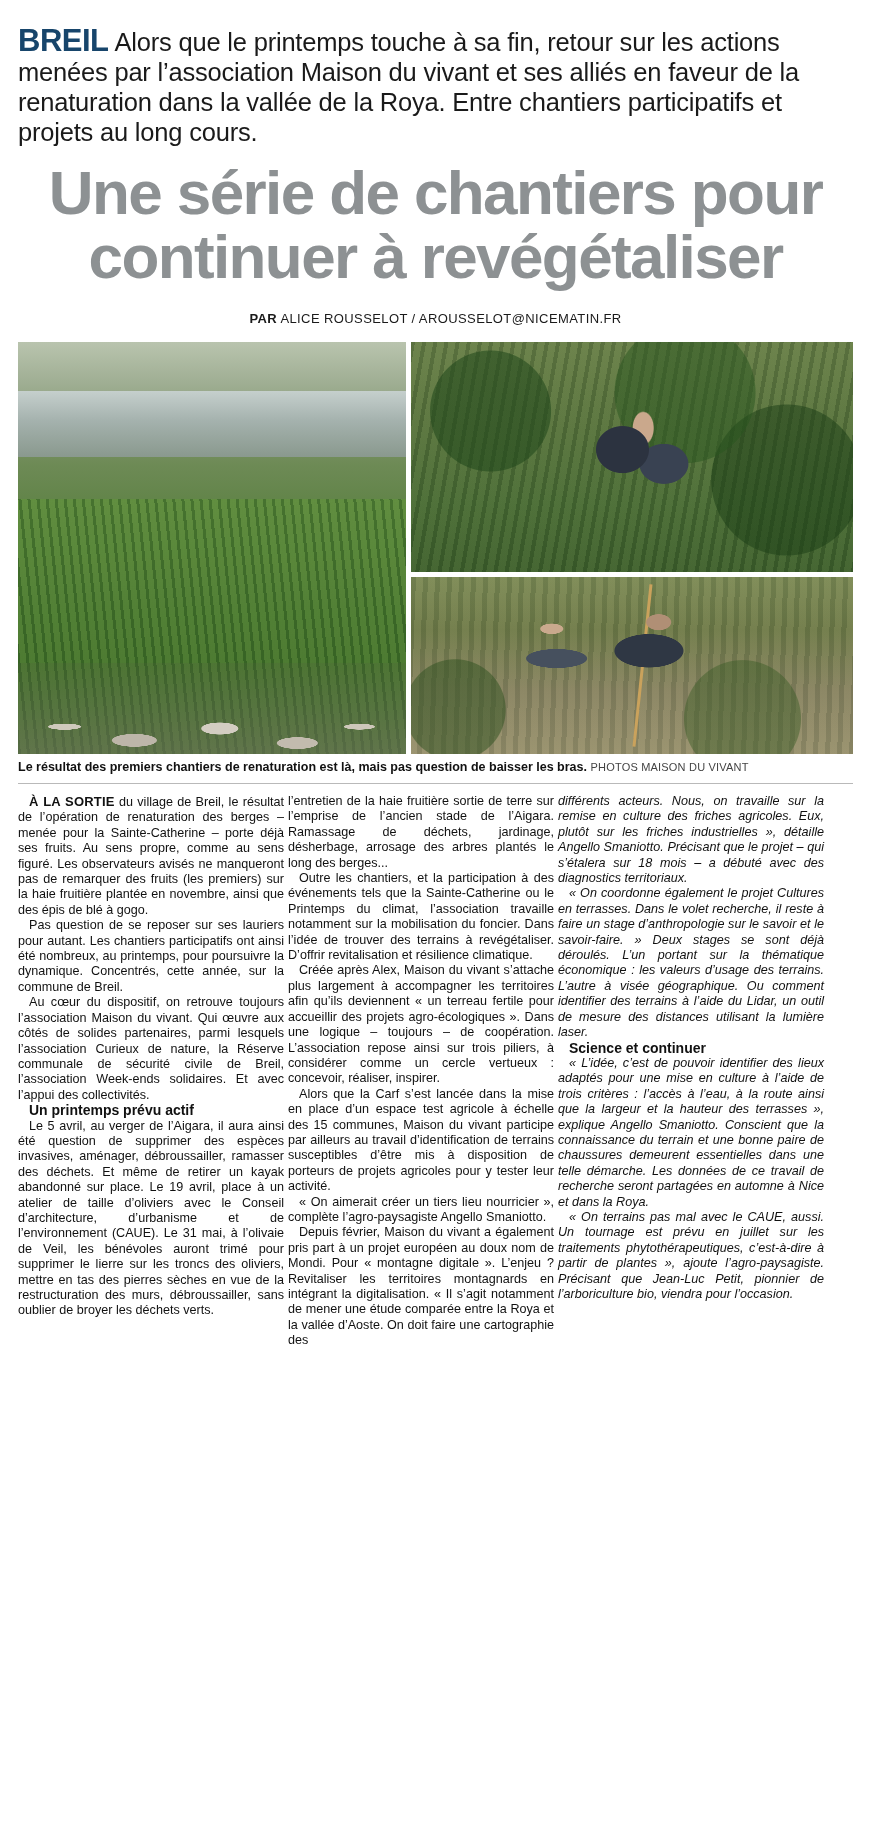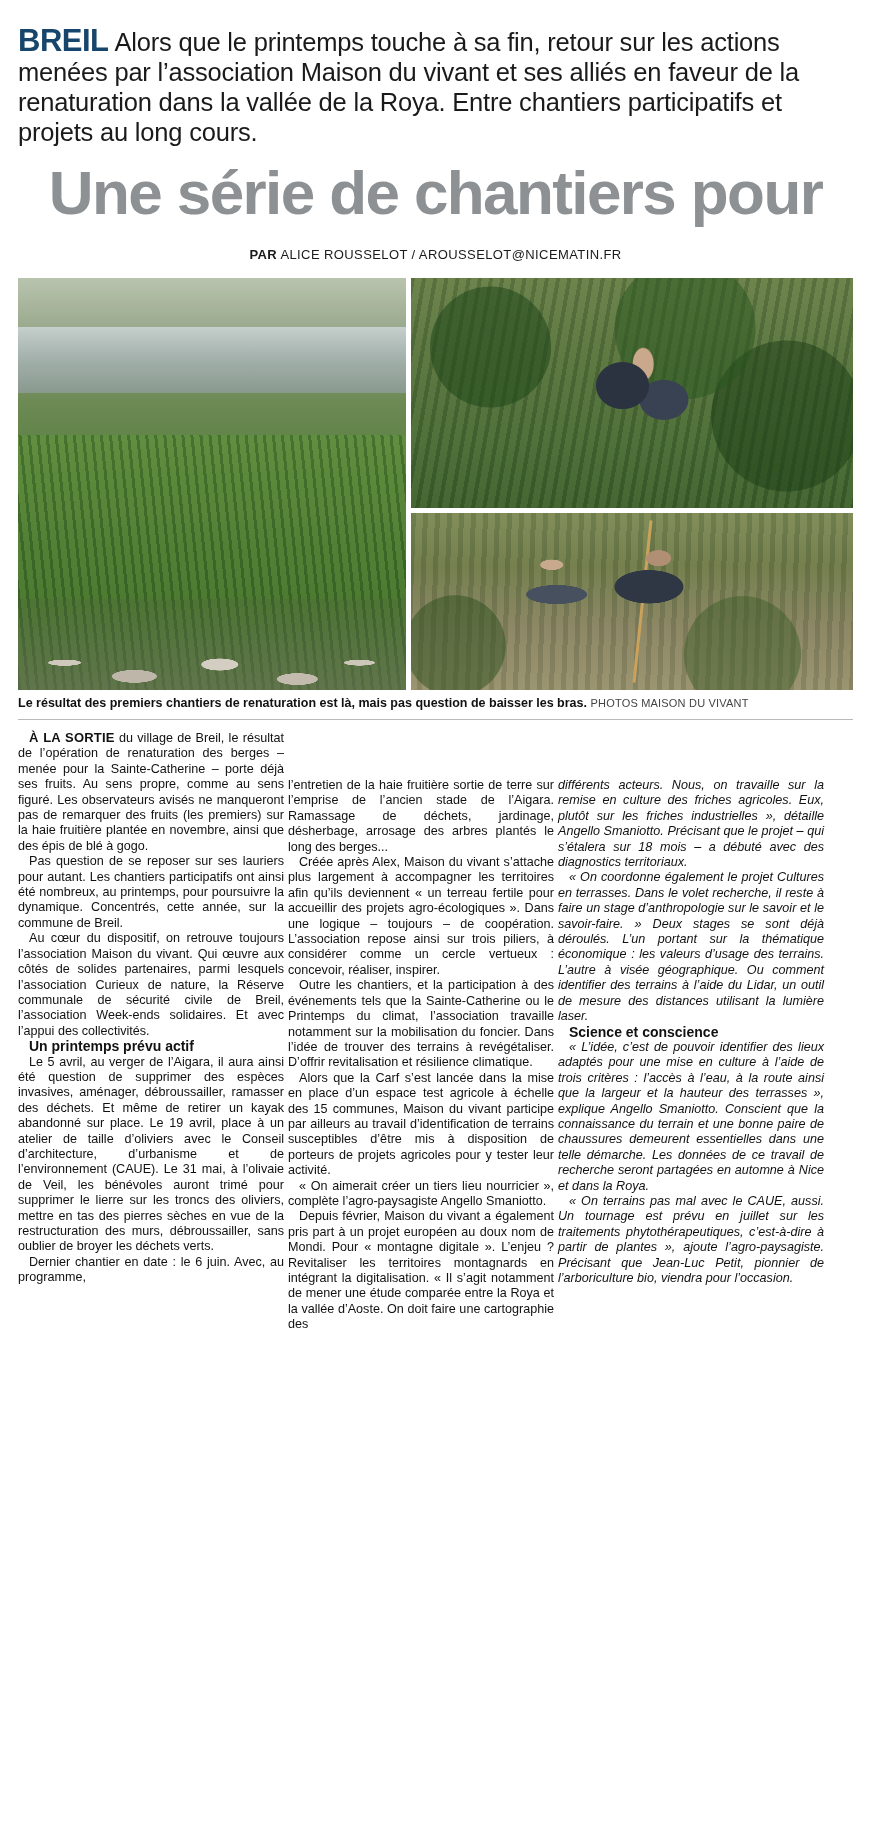--- a/index.html
+++ b/index.html
@@ -196,21 +196,21 @@
     font-size: 12.6px;
     line-height: 15.4px;
     color: #111;
     text-align: justify;
     hyphens: auto;
   }
   .col p {
     margin: 0;
     text-indent: 11px;
   }
-  .col p.noindent { text-indent: 0; margin-top: 48px; }
+  .col p.noindent { text-indent: 0; }
   .dropcap-lead {
     text-indent: 0;
   }
   .smallcaps-lead {
     font-weight: bold;
     font-size: 13px;
     letter-spacing: .2px;
   }
   .subhead {
     font-weight: bold;
@@ -226,20 +226,21 @@
 <body>
 
 <div class="page">
 
   <div class="standfirst">
     <span class="kicker">BREIL</span><span>Alors que le printemps touche à sa fin, retour sur les actions menées par l’association Maison du vivant et ses alliés en faveur de la renaturation dans la vallée de la Roya. Entre chantiers participatifs et projets au long cours.</span>
   </div>
 
   <h1 class="headline">
     <span class="l1">Une série de chantiers pour</span>
+    <span class="l2">continuer à revégétaliser</span>
   </h1>
 
   <div class="byline">
     <span class="par">PAR</span>
     <span>ALICE ROUSSELOT / AROUSSELOT@NICEMATIN.FR</span>
   </div>
 
   <div class="photos">
     <div class="photo-main">
       <div class="p-main-sky"></div>
@@ -269,34 +270,33 @@
   <div class="rule"></div>
 
   <div class="body-cols">
 
     <div class="col">
       <p class="dropcap-lead"><span class="smallcaps-lead">À LA SORTIE</span><span> du village de Breil, le résultat de l’opération de renaturation des berges – menée pour la Sainte-Catherine – porte déjà ses fruits. Au sens propre, comme au sens figuré. Les observateurs avisés ne manqueront pas de remarquer des fruits (les premiers) sur la haie fruitière plantée en novembre, ainsi que des épis de blé à gogo.</span></p>
       <p>Pas question de se reposer sur ses lauriers pour autant. Les chantiers participatifs ont ainsi été nombreux, au printemps, pour poursuivre la dynamique. Concentrés, cette année, sur la commune de Breil.</p>
       <p>Au cœur du dispositif, on retrouve toujours l’association Maison du vivant. Qui œuvre aux côtés de solides partenaires, parmi lesquels l’association Curieux de nature, la Réserve communale de sécurité civile de Breil, l’association Week-ends solidaires. Et avec l’appui des collectivités.</p>
       <p class="subhead">Un printemps prévu actif</p>
       <p>Le 5 avril, au verger de l’Aigara, il aura ainsi été question de supprimer des espèces invasives, aménager, débroussailler, ramasser des déchets. Et même de retirer un kayak abandonné sur place. Le 19 avril, place à un atelier de taille d’oliviers avec le Conseil d’architecture, d’urbanisme et de l’environnement (CAUE). Le 31 mai, à l’olivaie de Veil, les bénévoles auront trimé pour supprimer le lierre sur les troncs des oliviers, mettre en tas des pierres sèches en vue de la restructuration des murs, débroussailler, sans oublier de broyer les déchets verts.</p>
-      <p>Dernier chantier en date : le 6 juin. Avec, au programme,</p>
     </div>
 
     <div class="col">
       <p class="noindent">l’entretien de la haie fruitière sortie de terre sur l’emprise de l’ancien stade de l’Aigara. Ramassage de déchets, jardinage, désherbage, arrosage des arbres plantés le long des berges...</p>
+      <p>Outre les chantiers, et la participation à des événements tels que la Sainte-Catherine ou le Printemps du climat, l’association travaille notamment sur la mobilisation du foncier. Dans l’idée de trouver des terrains à revégétaliser. D’offrir revitalisation et résilience climatique.</p>
       <p>Créée après Alex, Maison du vivant s’attache plus largement à accompagner les territoires afin qu’ils deviennent « un terreau fertile pour accueillir des projets agro-écologiques ». Dans une logique – toujours – de coopération. L’association repose ainsi sur trois piliers, à considérer comme un cercle vertueux : concevoir, réaliser, inspirer.</p>
-      <p>Outre les chantiers, et la participation à des événements tels que la Sainte-Catherine ou le Printemps du climat, l’association travaille notamment sur la mobilisation du foncier. Dans l’idée de trouver des terrains à revégétaliser. D’offrir revitalisation et résilience climatique.</p>
       <p>Alors que la Carf s’est lancée dans la mise en place d’un espace test agricole à échelle des 15 communes, Maison du vivant participe par ailleurs au travail d’identification de terrains susceptibles d’être mis à disposition de porteurs de projets agricoles pour y tester leur activité.</p>
       <p>« On aimerait créer un tiers lieu nourricier », complète l’agro-paysagiste Angello Smaniotto.</p>
       <p>Depuis février, Maison du vivant a également pris part à un projet européen au doux nom de Mondi. Pour « montagne digitale ». L’enjeu ? Revitaliser les territoires montagnards en intégrant la digitalisation. « Il s’agit notamment de mener une étude comparée entre la Roya et la vallée d’Aoste. On doit faire une cartographie des</p>
     </div>
 
     <div class="col">
       <p class="noindent it">différents acteurs. Nous, on travaille sur la remise en culture des friches agricoles. Eux, plutôt sur les friches industrielles », détaille Angello Smaniotto. Précisant que le projet – qui s’étalera sur 18 mois – a débuté avec des diagnostics territoriaux.</p>
       <p class="it">« On coordonne également le projet Cultures en terrasses. Dans le volet recherche, il reste à faire un stage d’anthropologie sur le savoir et le savoir-faire. » Deux stages se sont déjà déroulés. L’un portant sur la thématique économique : les valeurs d’usage des terrains. L’autre à visée géographique. Ou comment identifier des terrains à l’aide du Lidar, un outil de mesure des distances utilisant la lumière laser.</p>
-      <p class="subhead">Science et conscience</p>
+      <p class="subhead">Science et continuer</p>
       <p class="it">« L’idée, c’est de pouvoir identifier des lieux adaptés pour une mise en culture à l’aide de trois critères : l’accès à l’eau, à la route ainsi que la largeur et la hauteur des terrasses », explique Angello Smaniotto. Conscient que la connaissance du terrain et une bonne paire de chaussures demeurent essentielles dans une telle démarche. Les données de ce travail de recherche seront partagées en automne à Nice et dans la Roya.</p>
       <p class="it">« On terrains pas mal avec le CAUE, aussi. Un tournage est prévu en juillet sur les traitements phytothérapeutiques, c’est-à-dire à partir de plantes », ajoute l’agro-paysagiste. Précisant que Jean-Luc Petit, pionnier de l’arboriculture bio, viendra pour l’occasion.</p>
     </div>
 
   </div>
 </div>
 
 </body></html>

